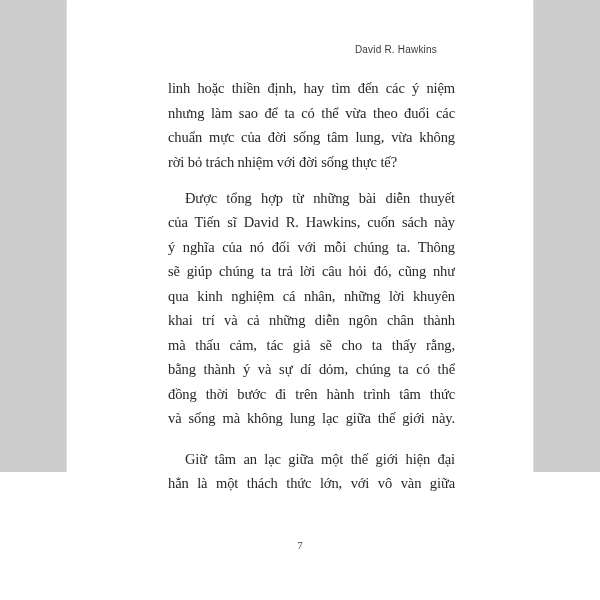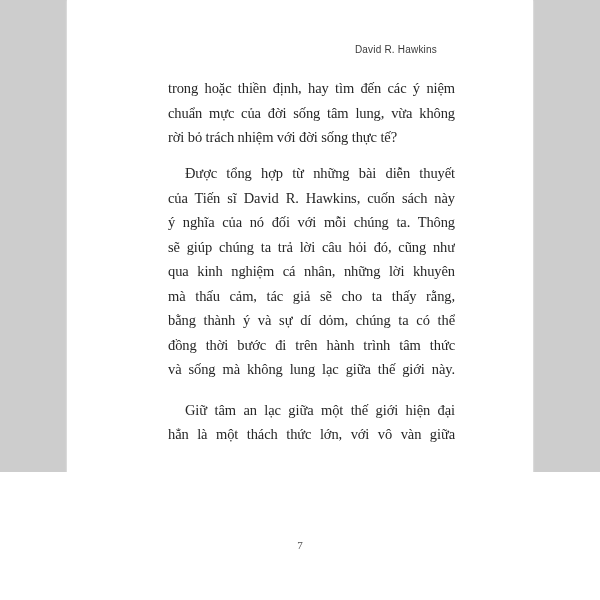--- a/index.html
+++ b/index.html
@@ -47,31 +47,33 @@
 <body>
 
 <div class="stage">
   <div class="paper">
 
     <div class="running-header">David R. Hawkins</div>
 
     <div class="body-text">
 
       <div class="para">
-        <div class="line">trong hoặc thiền định, hay tìm đến các ý niệm</div>
+        <div class="line">linh hoặc thiền định, hay tìm đến các ý niệm</div>
+        <div class="line">nhưng làm sao để ta có thể vừa theo đuổi các</div>
         <div class="line">chuẩn mực của đời sống tâm lung, vừa không</div>
         <div class="line end">rời bỏ trách nhiệm với đời sống thực tế?</div>
       </div>
 
       <div class="para">
         <div class="line indent">Được tổng hợp từ những bài diễn thuyết</div>
         <div class="line">của Tiến sĩ David R. Hawkins, cuốn sách này</div>
         <div class="line">ý nghĩa của nó đối với mỗi chúng ta. Thông</div>
         <div class="line">sẽ giúp chúng ta trả lời câu hỏi đó, cũng như</div>
         <div class="line">qua kinh nghiệm cá nhân, những lời khuyên</div>
+        <div class="line">khai trí và cả những diễn ngôn chân thành</div>
         <div class="line">mà thấu cảm, tác giả sẽ cho ta thấy rằng,</div>
         <div class="line">bằng thành ý và sự dí dỏm, chúng ta có thể</div>
         <div class="line">đồng thời bước đi trên hành trình tâm thức</div>
         <div class="line">và sống mà không lung lạc giữa thế giới này.</div>
       </div>
 
       <div class="para">
         <div class="line indent">Giữ tâm an lạc giữa một thế giới hiện đại</div>
         <div class="line">hẳn là một thách thức lớn, với vô vàn giữa</div>
       </div>

